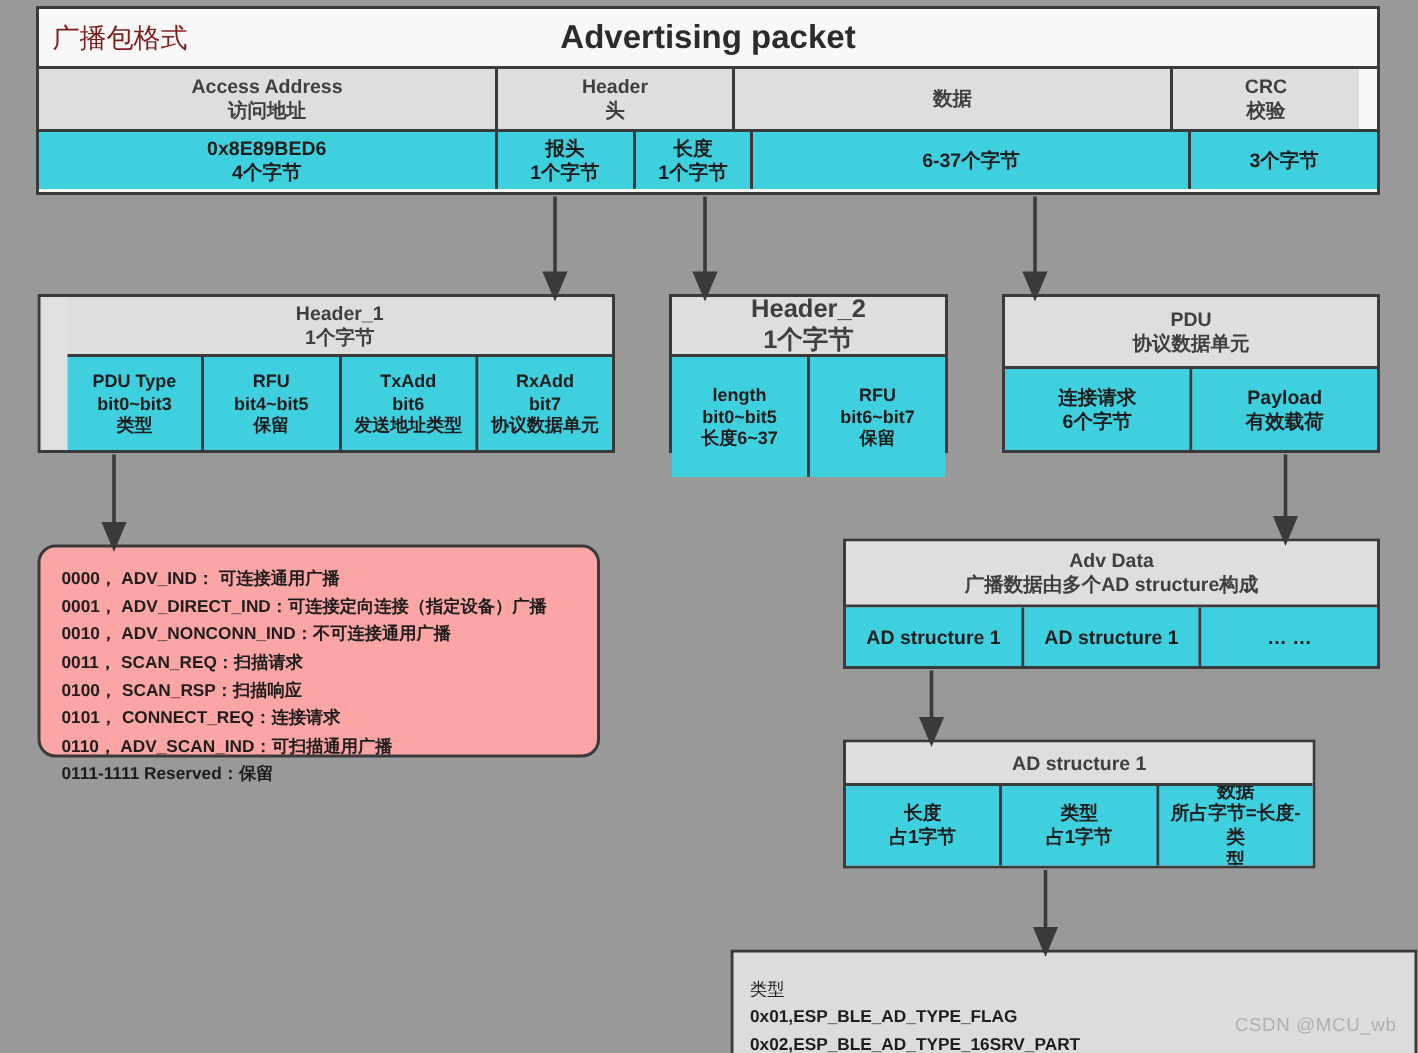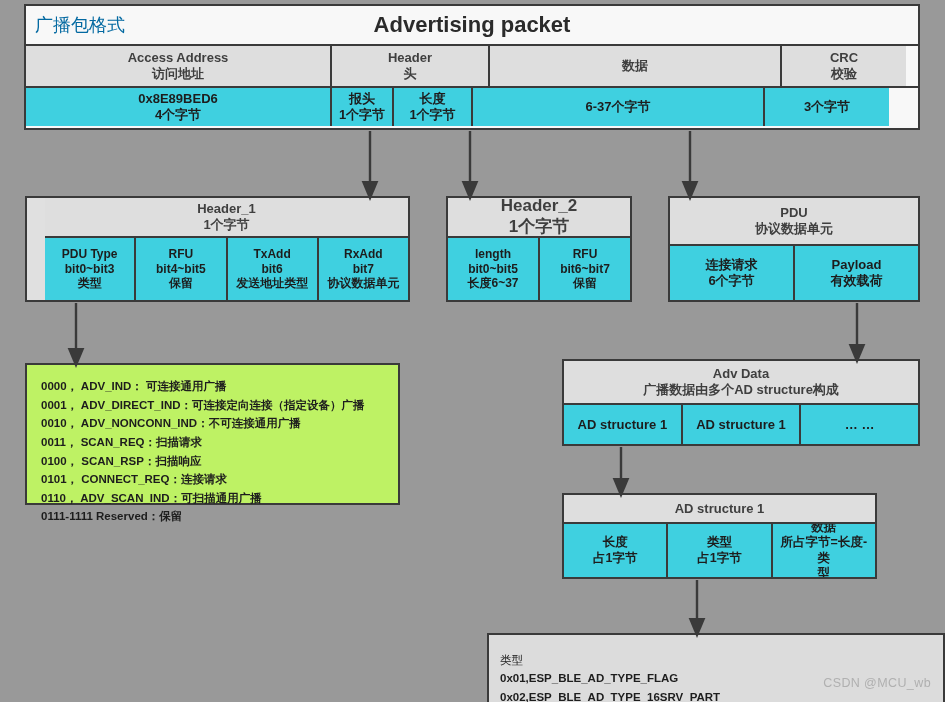--- a/index.html
+++ b/index.html
@@ -85,21 +85,21 @@
     justify-content: center;
     font-size: 22px;
     font-weight: bold;
     color: #2b2b2b;
   }
   #packet-tag {
     position: absolute;
     left: 9px;
     top: 50%;
     transform: translateY(-50%);
-    color: #0369a1;
+    color: #7f1d1d;
     font-size: 18px;
     font-weight: normal;
   }
   #packet-head-row {
     display: flex;
     height: 42px;
     box-sizing: border-box;
     border-bottom: 2px solid #3a3a3a;
     text-align: right;
   }
@@ -131,54 +131,55 @@
     align-items: center;
     justify-content: center;
     font-size: 13px;
     font-weight: bold;
     color: #1d1d1d;
     line-height: 1.25;
   }
   .pval:last-child { border-right: none; }
   .w-access { width: 306px; }
   .w-hdr    { width: 158px; }
-  .w-hdr-a  { width: 62px; }
+  .w-hdr-a  { width: 92px; }
   .w-hdr-b  { width: 79px; }
   .w-data   { width: 292px; }
   .w-crc    { width: 124px; }
 
   
   #header1-box { left: 25px;  top: 196px; width: 385px; height: 106px; padding-left: 18px; }
   #header2-box { left: 446px; top: 196px; width: 186px; height: 106px; }
   #pdu-box     { left: 668px; top: 196px; width: 252px; height: 106px; }
 
   #header1-title { height: 40px; font-size: 13px; border-bottom: 2px solid #3a3a3a; }
   #header1-cells { height: 62px; }
   #header1-cells .cell { font-size: 12px; }
 
   #header2-title { height: 40px; font-size: 17px; border-bottom: 2px solid #3a3a3a; }
-  #header2-cells { height: 62px; }
+  #header2-cells { height: 80px; }
   #header2-cells .cell { font-size: 12px; }
 
   #pdu-title { height: 48px; font-size: 13px; border-bottom: 2px solid #3a3a3a; }
   #pdu-cells { height: 54px; }
   #pdu-cells .cell { font-size: 13px; }
 
   
   #pdutype-list {
     left: 25px;
     top: 363px;
     width: 375px;
     height: 142px;
-    background: #bef264;
+    background: #fca5a5;
     padding: 12px 0 0 14px;
     font-size: 11.5px;
     font-weight: bold;
     color: #1d1d1d;
     line-height: 1.62;
+    border-radius: 12px;
   }
   #pdutype-list .ln { white-space: nowrap; }
 
   
   #advdata-box { left: 562px; top: 359px; width: 358px; height: 87px; }
   #advdata-title { height: 44px; font-size: 13px; border-bottom: 2px solid #3a3a3a; }
   #advdata-cells { height: 39px; }
   #advdata-cells .cell { font-size: 13px; }
 
   #adstruct-box { left: 562px; top: 493px; width: 315px; height: 86px; }

